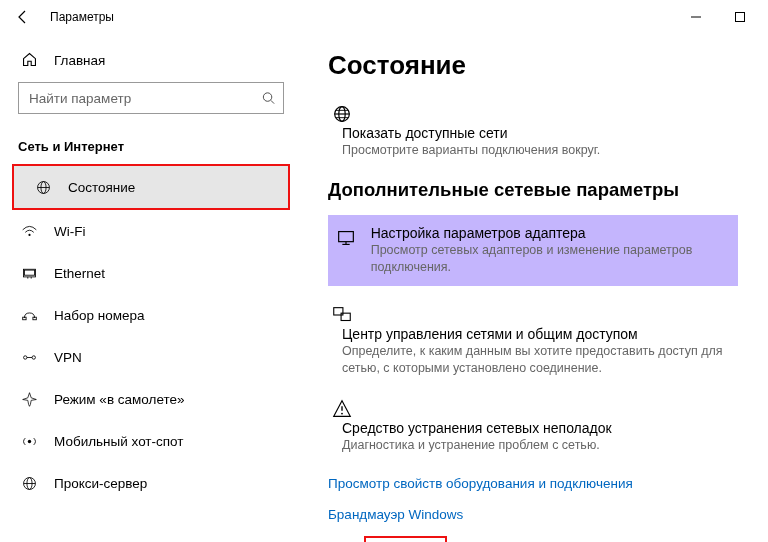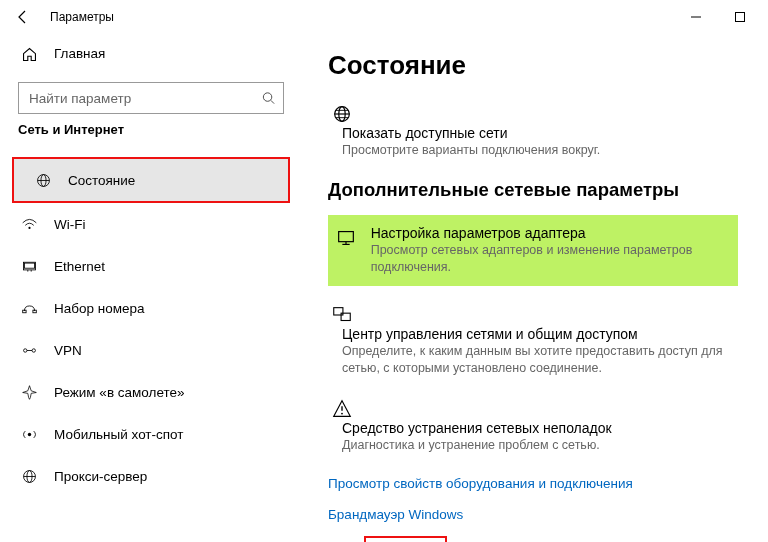--- a/index.html
+++ b/index.html
@@ -4,43 +4,43 @@
 <style>
   * { box-sizing: border-box; margin: 0; padding: 0; font-family: "Segoe UI", Arial, sans-serif; }
   body { width: 768px; height: 542px; background: #fff; overflow: hidden; color: #000; }
   .titlebar { height: 34px; display: flex; align-items: center; padding: 0 6px; }
   .back-btn { width: 34px; height: 34px; display: flex; align-items: center; justify-content: center; }
   .app-title { font-size: 12px; margin-left: 10px; }
   .win-controls { margin-left: auto; display: flex; }
   .win-btn { width: 44px; height: 30px; display: flex; align-items: center; justify-content: center; }
   .content { display: flex; height: calc(100% - 34px); }
   .sidebar { width: 302px; padding: 4px 0 0 0; border-right: none; }
-  .home-row { display: flex; align-items: flex-start; padding: 8px 18px 8px 18px; height: 38px; }
+  .home-row { display: flex; align-items: flex-end; padding: 8px 18px 8px 18px; height: 38px; }
   .home-row .icon { width: 22px; display:flex; align-items:center; justify-content:center; }
   .home-row span.lbl { font-size: 13.5px; margin-left: 14px; }
-  .search-wrap { margin: 6px 18px 2px 18px; position: relative; }
+  .search-wrap { margin: 6px 18px 19px 18px; position: relative; }
   .search-input { width: 100%; height: 32px; border: 1px solid #999; background: #fff; padding: 0 28px 0 10px; font-size: 13.5px; outline: none; }
   .search-input::placeholder { color: #666; }
   .search-icon { position: absolute; right: 8px; top: 50%; transform: translateY(-50%); }
-  .section-title { font-size: 13px; font-weight: 600; padding: 6px 18px 20px 18px; }
+  .section-title { font-size: 13px; font-weight: 600; padding: 6px 18px 10px 18px; }
   .nav-item { display: flex; align-items: center; height: 42px; padding: 0 18px; font-size: 13.5px; cursor: default; }
   .nav-item .icon { width: 22px; display:flex; align-items:center; justify-content:center; }
   .nav-item .lbl { margin-left: 14px; }
   .nav-item.selected { background: #e6e6e6; position: relative; }
   .highlight-box { border: 2px solid #e11; }
   .sel-wrap { margin: 0 12px 0 12px; }
   .main { flex: 1; padding: 12px 30px 0 26px; overflow: hidden; }
   .page-title { font-size: 26px; font-weight: 600; margin-bottom: 20px; margin-top: 4px; }
   .row { display: flex; align-items: flex-start; margin-bottom: 20px; flex-direction: column; }
   .row .icon { width: 28px; margin-top: 2px; display:flex; justify-content:center; }
   .row .txt { margin-left: 14px; flex: 1; }
   .row .title { font-size: 14px; color: #000; }
   .row .desc { font-size: 12.5px; color: #666; margin-top: 1px; line-height: 1.35; }
   .section-head { font-size: 18.5px; font-weight: 600; margin: 8px 0 14px 0; }
-  .adapter-row { background: #bef264; padding: 10px 10px 10px 6px; display: flex; align-items: flex-start; margin-bottom: 16px; }
+  .adapter-row { background: #c4b5fd; padding: 10px 10px 10px 6px; display: flex; align-items: flex-start; margin-bottom: 16px; }
   .adapter-row .icon { width: 28px; margin-top: 2px; display:flex; justify-content:center;}
   .adapter-row .txt { margin-left: 12px; }
   .adapter-row .title { font-size: 14px; }
   .adapter-row .desc { font-size: 12.5px; color: #666; line-height: 1.35; margin-top: 1px;}
   .link { color: #0067c0; font-size: 13.5px; display: inline-block; margin-bottom: 14px; cursor: default; }
   .reset-wrap { display: inline-block; border: 2px solid #e11; padding: 1px 4px 2px 4px; margin-left: 36px; }
   svg { display:block; }
 </style>
 </head>
 <body>

